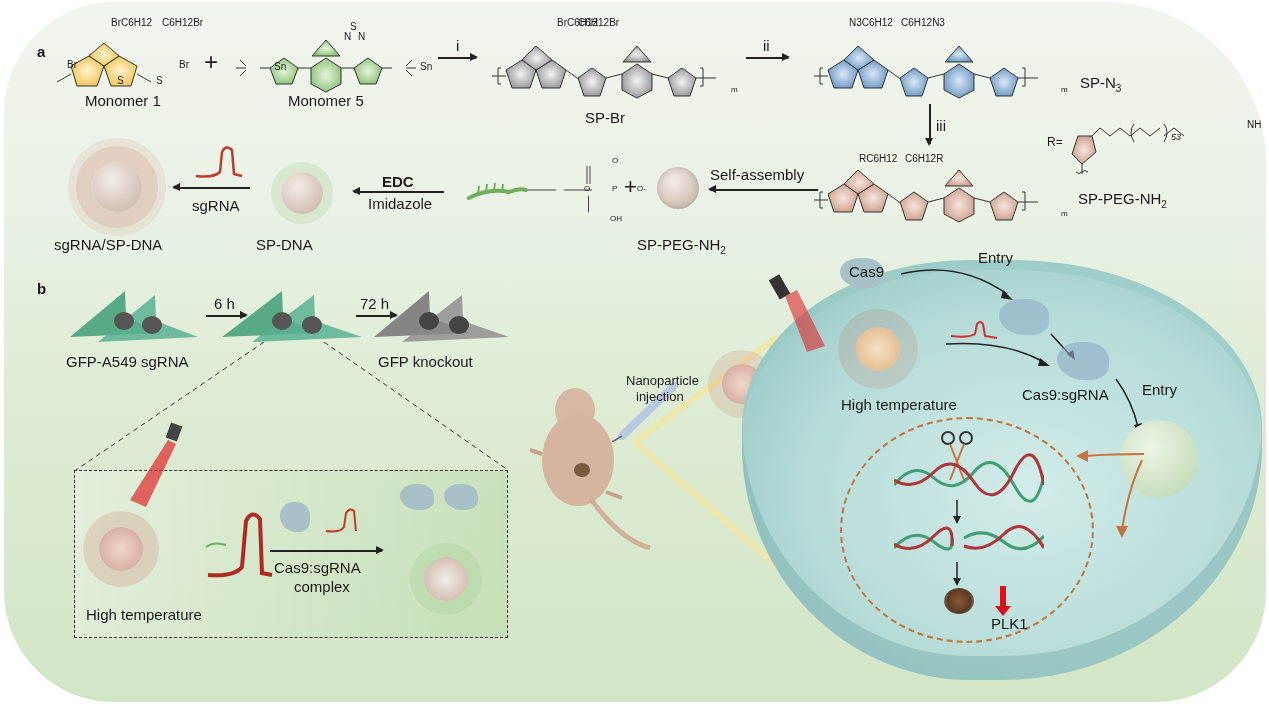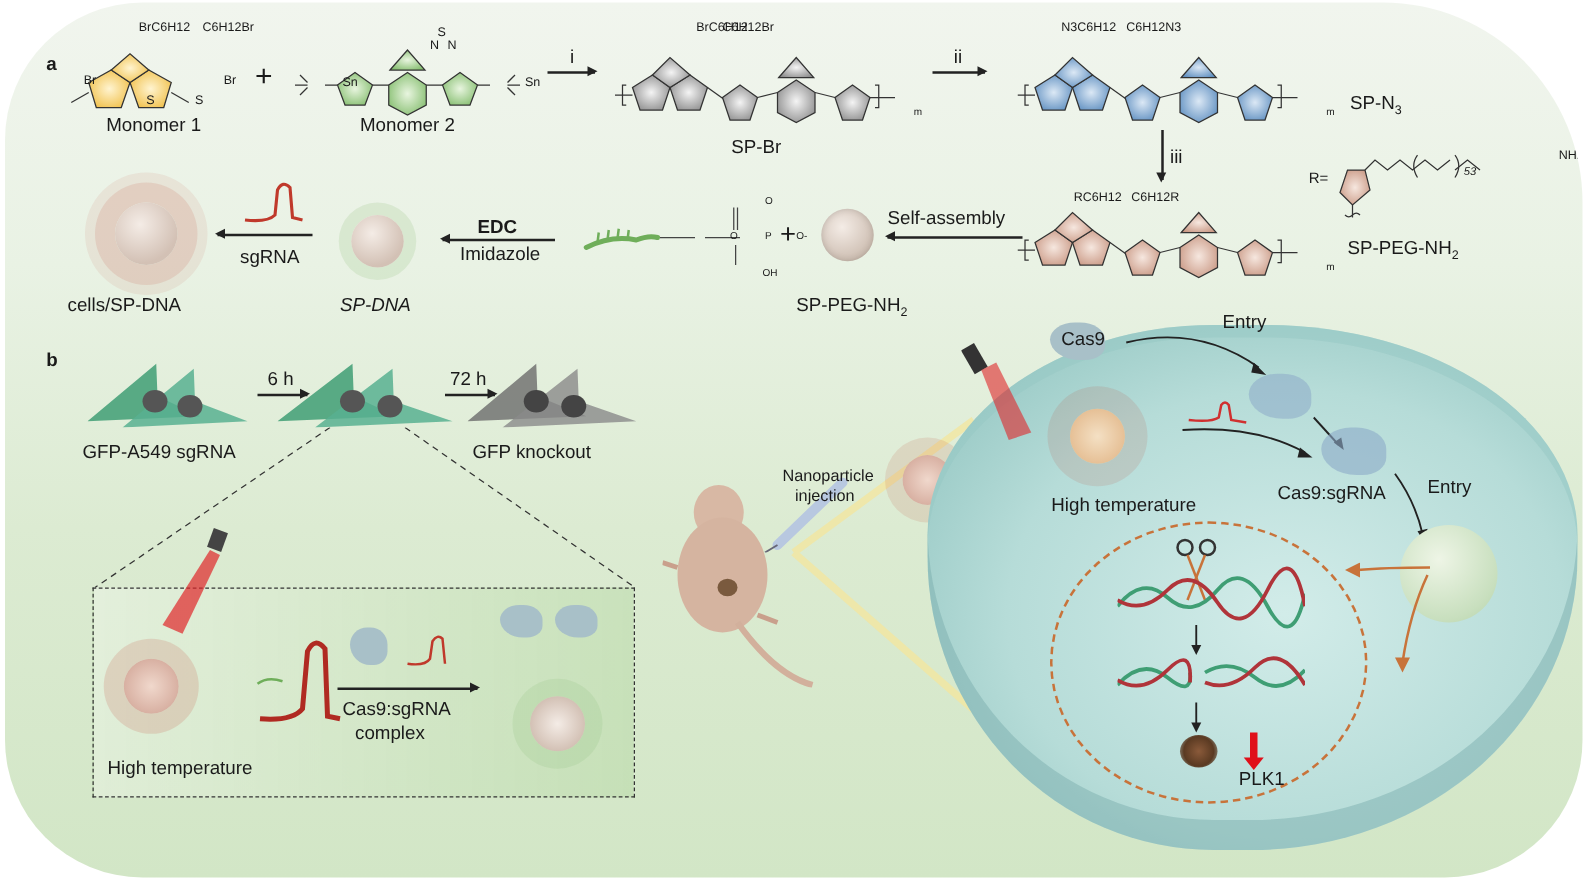--- a/index.html
+++ b/index.html
@@ -82,21 +82,21 @@
       <line x1="170" y1="52" x2="180" y2="52" stroke="#333"></line>
         <line x1="170" y1="50" x2="176" y2="44" stroke="#333"></line>
         <line x1="170" y1="54" x2="176" y2="60" stroke="#333"></line>
     </svg>
   </div>
   <span class="lbl small" style="left:243px;top:60px;">Sn</span>
   <span class="lbl small" style="left:389px;top:60px;">Sn</span>
   <span class="lbl small" style="left:313px;top:30px;">N</span>
   <span class="lbl small" style="left:319px;top:20px;">S</span>
   <span class="lbl small" style="left:327px;top:30px;">N</span>
-  <span class="lbl" style="left:284px;top:91px;">Monomer 2</span>
+  <span class="lbl" style="left:284px;top:91px;">Monomer 5</span>
 
   <span class="lbl" style="left:452px;top:36px;">i</span>
   <div class="arrowline r" style="left:434px;top:55px;width:38px;"></div>
 
   <div class="abs" style="left:488px;top:14px;width:240px;height:90px;">
     <svg width="240" height="90" viewBox="0 0 240 90">
       <line x1="0" y1="60" x2="14" y2="60" stroke="#333"></line>
         <path d="M9,52 L6,52 L6,68 L9,68" fill="none" stroke="#333"></path>
       <polygon points="20,72 14,54 30,44 44,54 38,72" fill="url(#ggr)" stroke="#333"></polygon>
       <polygon points="44,54 60,44 74,54 68,72 50,72" fill="url(#ggr)" stroke="#333"></polygon>
@@ -205,32 +205,32 @@
   <span class="lbl small" style="left:553px;top:183px;font-size:8px;">O</span>
   <span class="lbl small" style="left:581px;top:183px;font-size:8px;">P</span>
   <span class="lbl small" style="left:606px;top:183px;font-size:8px;">O-</span>
   <span class="lbl small" style="left:579px;top:213px;font-size:8px;">OH</span>
 
   <span class="lbl" style="left:378px;top:172px;font-weight:bold;">EDC</span>
   <span class="lbl" style="left:364px;top:194px;">Imidazole</span>
   <div class="arrowline l" style="left:350px;top:189px;width:90px;"></div>
 
   <div class="nanop" style="left:277px;top:170px;width:42px;height:42px;background:radial-gradient(circle at 40% 35%,#f4ece6,#d3c1b5 70%);box-shadow:0 0 0 10px rgba(111,174,90,.15);"></div>
-  <span class="lbl" style="left:268px;top:235px;font-style:italic;">SP-DNA</span>
+  <span class="lbl" style="left:252px;top:235px;">SP-DNA</span>
 
   <div class="abs" style="left:190px;top:140px;width:50px;height:40px;">
     <svg width="50" height="40" viewBox="0 0 50 40">
         <path d="M2,34 Q20,36 26,30 L28,10 Q32,2 38,8 L40,32 L48,34" fill="none" stroke="#c0392b" stroke-width="2.5"></path>
       </svg>
   </div>
   <div class="arrowline l" style="left:170px;top:185px;width:76px;"></div>
   <span class="lbl" style="left:188px;top:196px;">sgRNA</span>
 
   <div class="nanop" style="left:88px;top:160px;width:50px;height:50px;background:radial-gradient(circle at 40% 35%,#f4ece6,#d3c1b5 70%);box-shadow:0 0 0 16px rgba(192,57,43,.12),0 0 0 24px rgba(192,57,43,.08);"></div>
-  <span class="lbl" style="left:50px;top:235px;">cells/SP-DNA</span>
+  <span class="lbl" style="left:50px;top:235px;">sgRNA/SP-DNA</span>
 
   <span class="lbl panel-letter" style="left:33px;top:279px;">b</span>
 
   <div class="abs" style="left:66px;top:285px;width:130px;height:55px;">
     <svg width="130" height="55" viewBox="0 0 130 55">
       <path d="M0,50 L55,4 L56,30 L90,46 Z" fill="#3f9e74" opacity=".85"></path>
       <path d="M28,55 L85,8 L86,34 L128,50 Z" fill="#58b090" opacity=".85"></path>
       <ellipse cx="54" cy="34" rx="10" ry="9" fill="#555"></ellipse>
         <ellipse cx="82" cy="38" rx="10" ry="9" fill="#555"></ellipse>
     </svg>
@@ -278,21 +278,21 @@
     </svg>
   </div>
   <div class="abs" style="left:276px;top:500px;width:30px;height:30px;border-radius:50% 50% 40% 60%;background:#a8c0c8;"></div>
   <div class="abs" style="left:320px;top:505px;width:36px;height:28px;">
     <svg width="36" height="28" viewBox="0 0 36 28">
         <path d="M2,24 Q16,26 20,20 L22,6 Q26,0 30,4 L32,24" fill="none" stroke="#c0392b" stroke-width="2"></path>
       </svg>
   </div>
   <div class="arrowline r" style="left:266px;top:548px;width:112px;"></div>
   <span class="lbl" style="left:270px;top:558px;">Cas9:sgRNA</span>
-  <span class="lbl" style="left:280px;top:577px;">complex</span>
+  <span class="lbl" style="left:290px;top:577px;">complex</span>
   <div class="abs" style="left:396px;top:482px;width:34px;height:26px;border-radius:50% 50% 40% 60%;background:#a8c0c8;"></div>
   <div class="abs" style="left:440px;top:482px;width:34px;height:26px;border-radius:50% 50% 40% 60%;background:#a8c0c8;"></div>
   <div class="nanop" style="left:420px;top:555px;width:44px;height:44px;background:radial-gradient(circle,#f4ece6,#d3c1b5 70%);box-shadow:0 0 0 14px rgba(111,174,90,.12);"></div>
   <span class="lbl" style="left:82px;top:605px;">High temperature</span>
 
   <div class="abs" style="left:526px;top:368px;width:130px;height:180px;">
     <svg width="130" height="180" viewBox="0 0 130 180">
       <ellipse cx="45" cy="40" rx="20" ry="22" fill="#d8b8a4"></ellipse>
       <ellipse cx="48" cy="90" rx="36" ry="46" fill="#d5b4a0"></ellipse>
       <ellipse cx="52" cy="100" rx="8" ry="7" fill="#7a5a3e"></ellipse>

